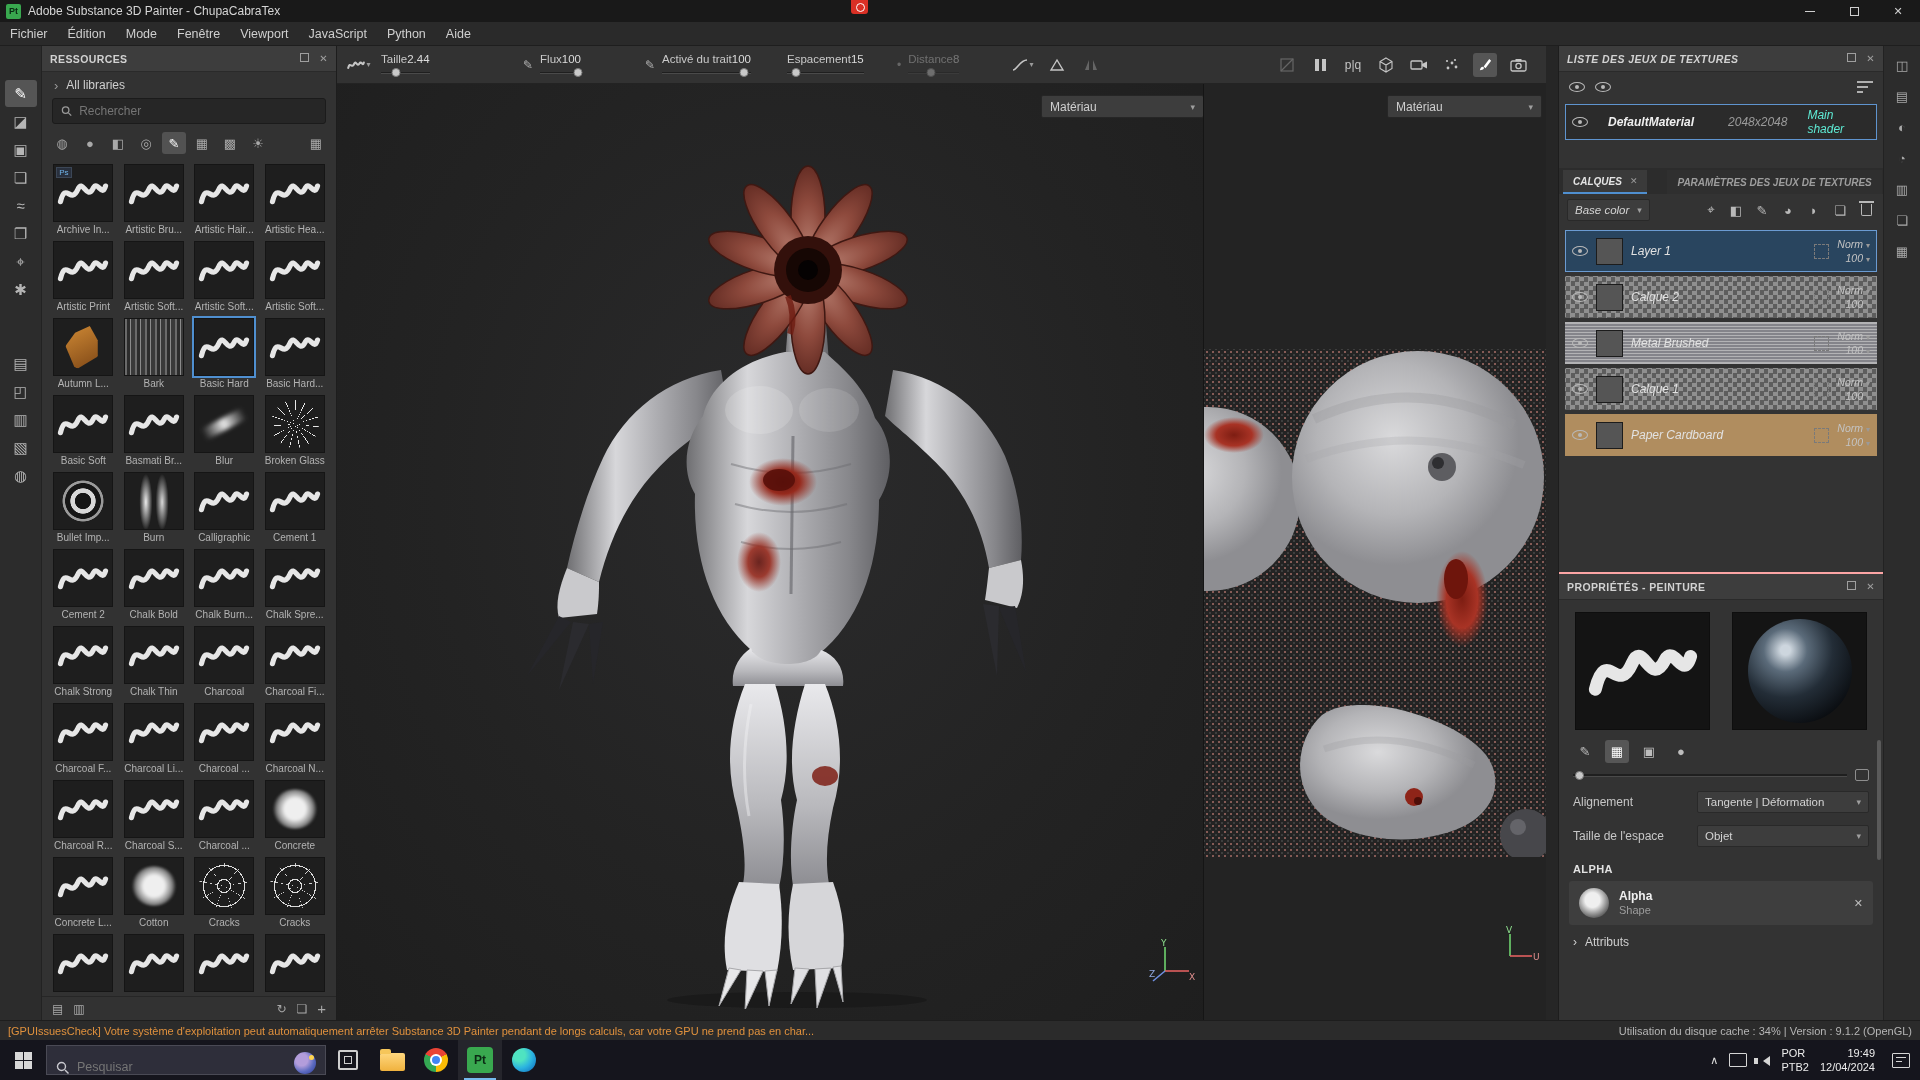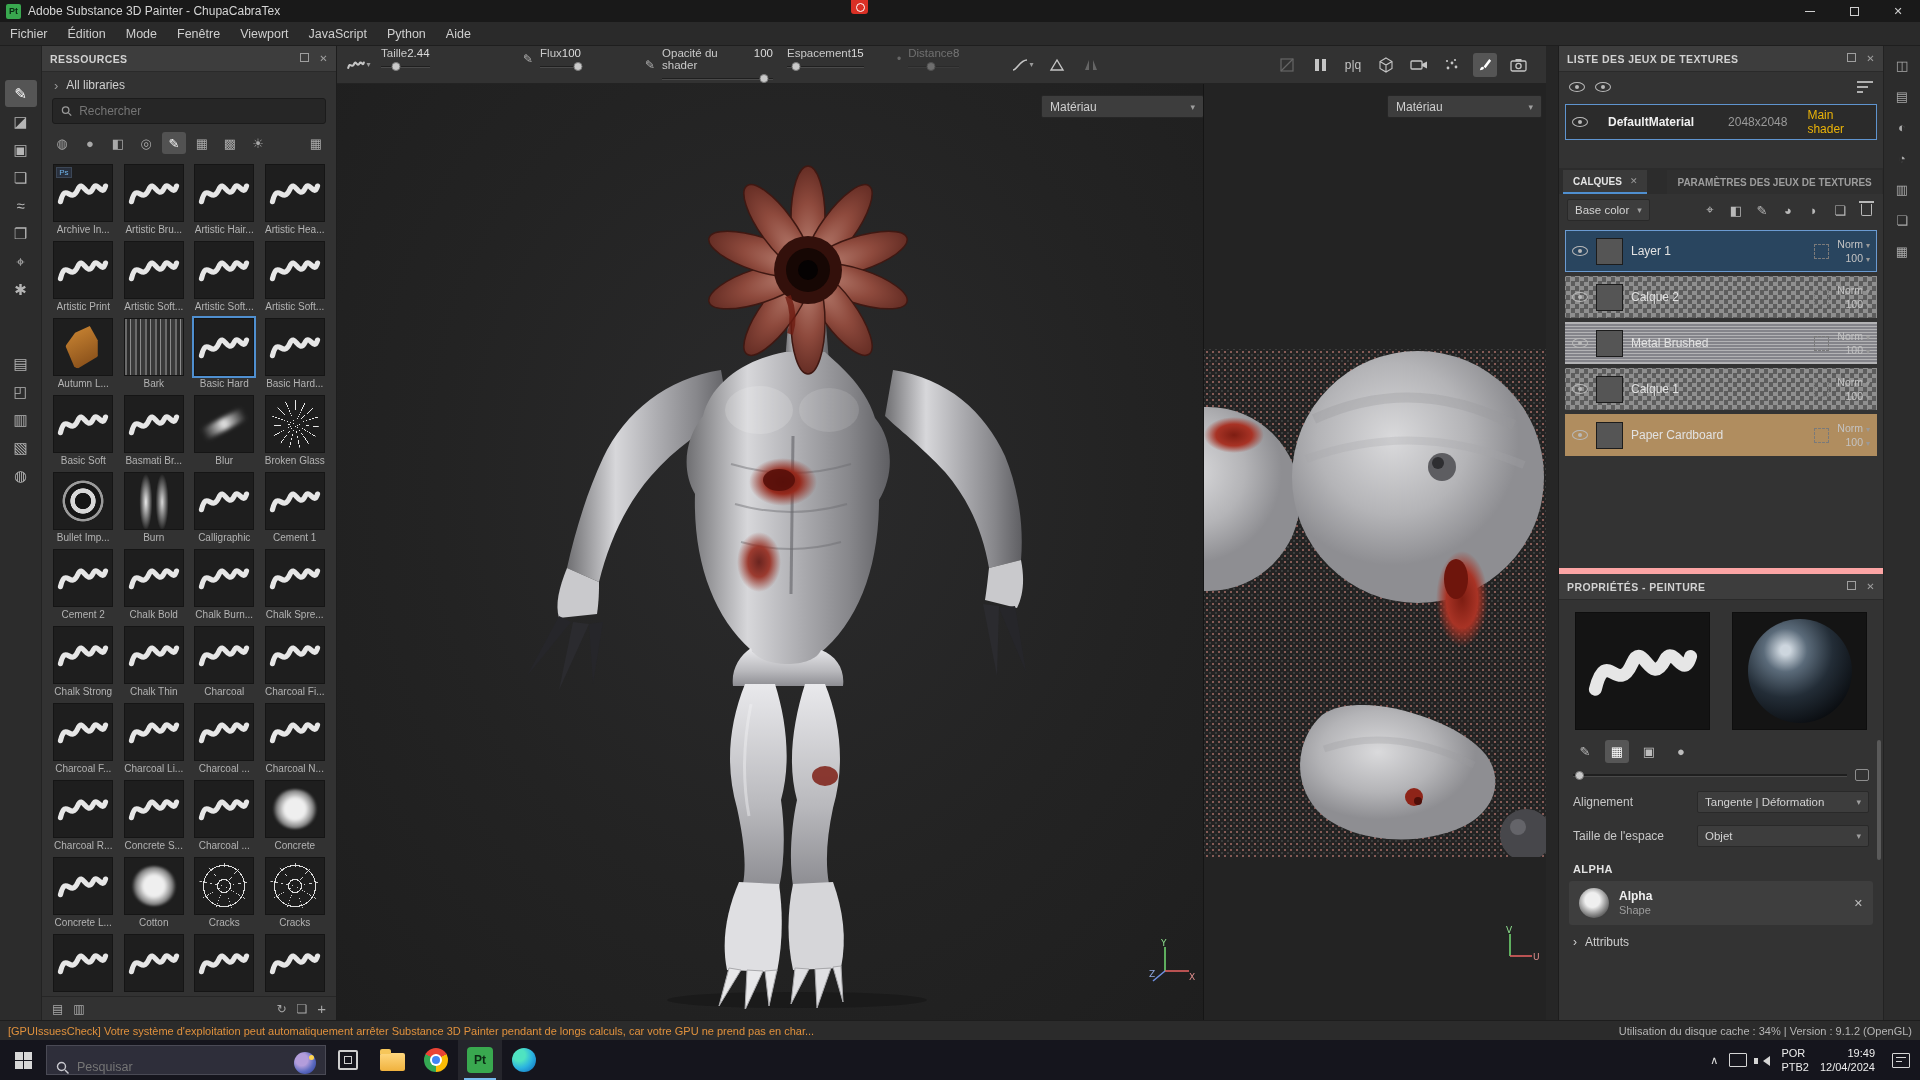--- a/index.html
+++ b/index.html
@@ -114,33 +114,33 @@
     background-image:radial-gradient(rgba(232,148,138,.5) .8px,transparent 1.1px),radial-gradient(rgba(205,205,205,.16) .8px,transparent 1.1px);
     background-size:6px 6px,6px 6px; background-position:0 0,3px 3px; }
   .islands { position:absolute; inset:0; }
   .gizmo { position:absolute; z-index:2; }
   .vp3d .gizmo { left:812px; top:855px; }
   .vp2d .gizmo { left:296px; top:842px; }
 
   
   .right-gap { width:12px; background:#262626; }
   .right-col { width:325px; display:flex; flex-direction:column; background:#333; border-left:1px solid #1d1d1d; }
-  .tex-panel { height:528px; display:flex; flex-direction:column; border-bottom:6px solid #fca5a5; }
+  .tex-panel { height:528px; display:flex; flex-direction:column; border-bottom:2px solid #fca5a5;font-style:italic; }
   .tex-toolbar { height:30px; display:flex; align-items:center; gap:10px; padding:0 10px; }
   .eye { width:16px; height:14px; position:relative; display:inline-block; flex:0 0 auto; }
   .eye::before { content:""; position:absolute; inset:2px 0; border:1px solid #b9b9b9; border-radius:50%; }
   .eye::after { content:""; position:absolute; left:6px; top:5px; width:4px; height:4px; background:#b9b9b9; border-radius:50%; }
   .filter-lines { width:16px; height:12px; display:flex; flex-direction:column; justify-content:space-between; }
   .filter-lines i { height:2px; background:#b0b0b0; display:block; }
   .filter-lines i:nth-child(2){ width:11px; } .filter-lines i:nth-child(3){ width:6px; }
   .tex-row { height:36px; margin:2px 6px; display:flex; align-items:center; gap:20px; padding:0 6px; font-size:12px; }
   .tex-row.active { border:1px solid #5f94cf; background:#2b2b2b; }
   .tex-name { color:#f0f0f0; font-weight:bold; }
   .tex-res { color:#9a9a9a; margin-left:14px; }
-  .tex-shader { margin-left:auto; color:#eab308; }
+  .tex-shader { margin-left:auto; color:#5eead4; }
   .tabs { height:26px; display:flex; align-items:flex-end; background:#2c2c2c; margin-top:26px; padding-left:4px; gap:20px; }
   .tab { height:24px; display:flex; align-items:center; gap:8px; padding:0 10px; font-size:10px; font-weight:bold; color:#9d9d9d; background:#2f2f2f; }
   .tab.active { background:#3a3a3a; color:#e4e4e4; border-bottom:2px solid #4f8fd0; }
   .tab-x { font-size:9px; color:#9a9a9a; }
   .channel-row { height:32px; display:flex; align-items:center; padding:0 8px; gap:6px; }
   .dropdown { background:#3d3d3d; border:1px solid #292929; border-radius:2px; height:22px; display:flex; align-items:center; padding:0 7px; gap:8px; font-size:11.5px; color:#d3d3d3; }
   .dd-arrow { font-size:9px; color:#9f9f9f; }
   .ch-icons { margin-left:auto; display:flex; gap:8px; align-items:center; color:#b9b9b9; font-size:13px; }
   .ch-ic { width:18px; height:18px; display:flex; align-items:center; justify-content:center; }
   .trash { width:11px; height:12px; border:1px solid #b9b9b9; border-top:none; border-radius:0 0 2px 2px; position:relative; display:block; }
@@ -728,21 +728,21 @@
           </div>
 
           <div class="brush-tile v-squiggle">
             <div class="brush-thumb">
 
               <svg class="squig" viewBox="0 0 60 40">
                 <path d="M4,30 C10,6 16,34 24,16 C30,2 34,30 42,14 C47,5 52,26 56,12"></path>
               </svg>
 
             </div>
-            <div class="brush-label">Concrete S...</div>
+            <div class="brush-label">Charcoal S...</div>
           </div>
 
           <div class="brush-tile v-squiggle">
             <div class="brush-thumb">
 
               <svg class="squig" viewBox="0 0 60 40">
                 <path d="M4,30 C10,6 16,34 24,16 C30,2 34,30 42,14 C47,5 52,26 56,12"></path>
               </svg>
 
             </div>
@@ -882,21 +882,21 @@
                   <span class="tb-track"></span>
                   <span class="tb-handle"></span>
                 </div>
               </div>
             </div>
 
             <div class="tb-item" style="--pos: 92%; width: 128px;">
               <span class="lead">✎</span>
               <div class="tb-group">
                 <div class="tb-top">
-                  <span class="tb-label">Opacité du shader</span>
+                  <span class="tb-label">Activé du trait</span>
                   <span class="tb-val">100</span>
                 </div>
                 <div class="tb-slider">
                   <span class="tb-track"></span>
                   <span class="tb-handle"></span>
                 </div>
               </div>
             </div>
 
             <div class="tb-item" style="--pos: 12%; width: 96px;">

